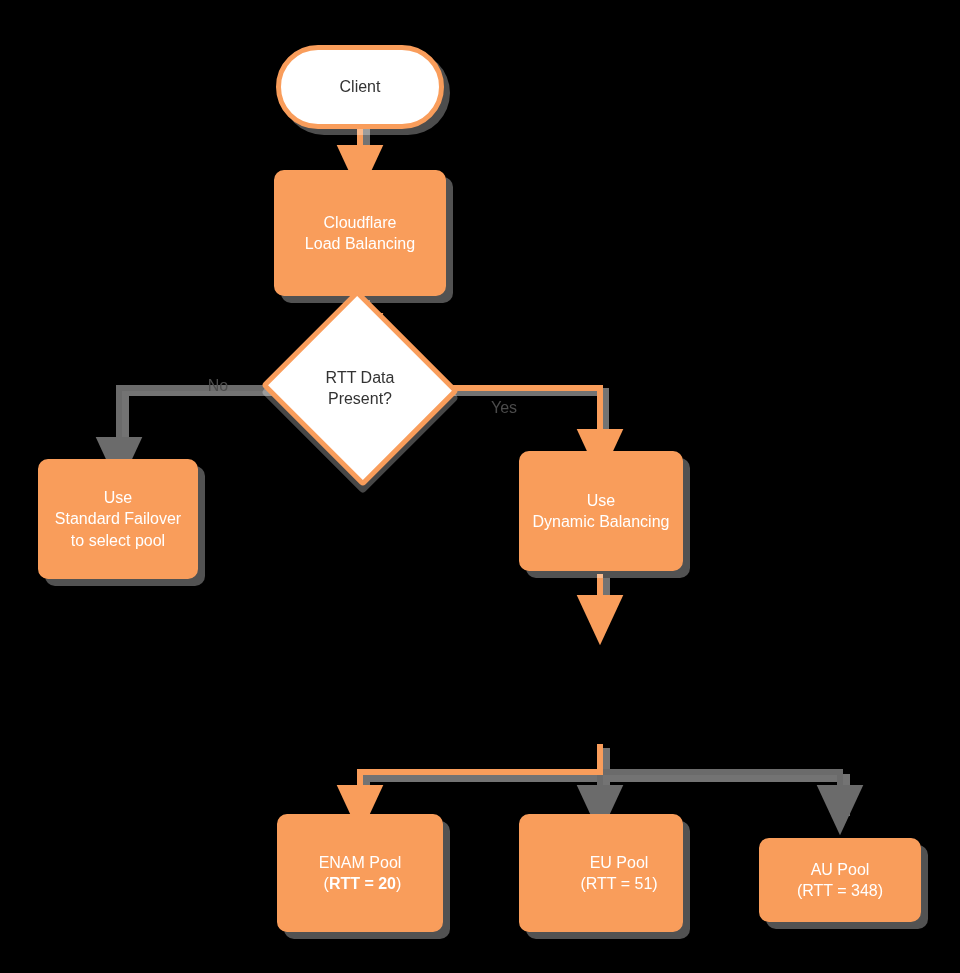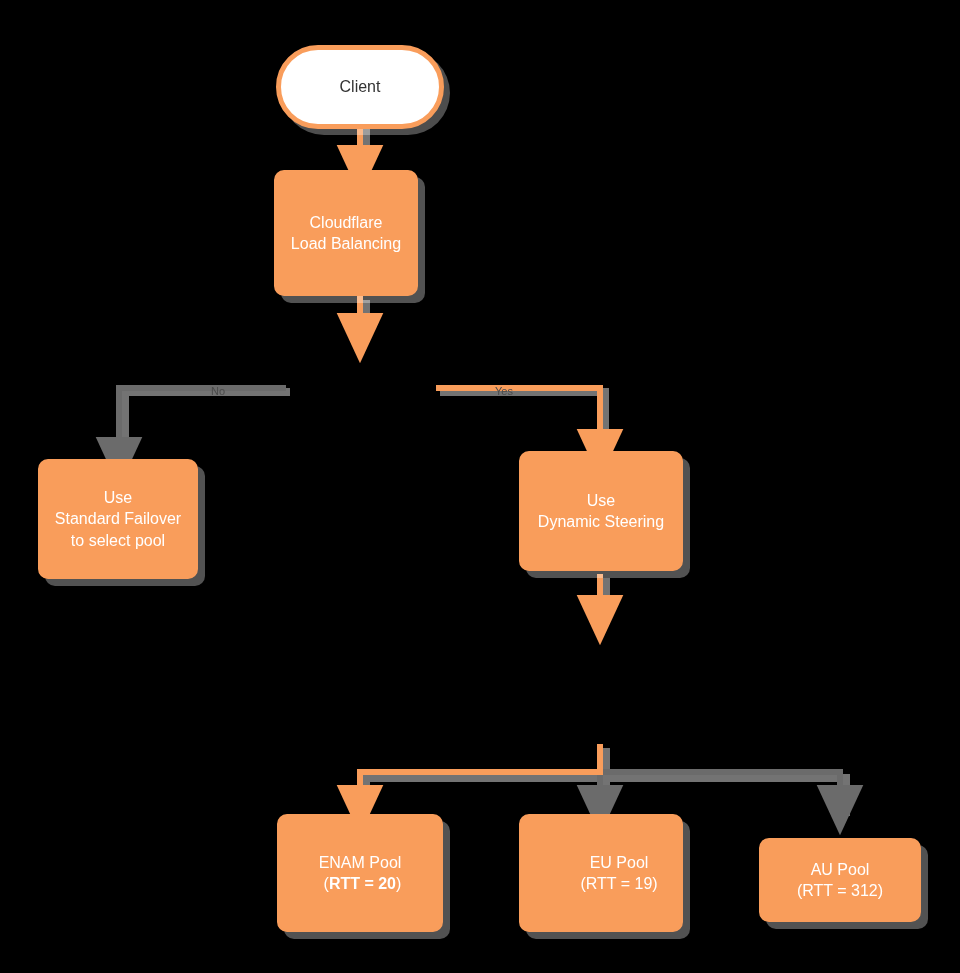--- a/index.html
+++ b/index.html
@@ -68,26 +68,25 @@
     z-index: -1;
     box-shadow: 5px 5px 0 0 rgba(255,255,255,0.28);
   }
   .n-decision .dlabel {
     position: relative;
     z-index: 2;
   }
   .bold { font-weight: bold; }
   .edge-label {
     position: absolute;
-    font-size: 11px;
+    font-size: 16px;
     color: #4b4b4b;
     z-index: 4;
     white-space: nowrap;
     text-align: center;
-    margin-top: 8px;
   }
 </style>
 </head>
 <body>
 
 <div id="canvas">
 
   <svg id="edges" viewBox="0 0 960 973" xmlns="http://www.w3.org/2000/svg">
     <defs>
       <marker id="arrowOrange" markerWidth="9" markerHeight="9" refX="4.2" refY="4.5" orient="auto" markerUnits="strokeWidth">
@@ -121,62 +120,69 @@
       <path d="M436,388 L600,388 L600,454" marker-end="url(#arrowOrange)"></path>
       <path d="M600,574 L600,620" marker-end="url(#arrowOrange)"></path>
       <path d="M600,744 L600,772 L360,772 L360,810" marker-end="url(#arrowOrange)"></path>
     </g>
   </svg>
 
   <div class="node n-terminator" style="left:276px; top:36px; width:168px; height:84px;margin-top:9px;">
     <span>Client</span>
   </div>
 
-  <div class="node n-process" style="left:274px; top:170px; width:144px; height:126px;">
+  <div class="node n-process" style="left:274px; top:170px; width:172px; height:126px;">
     <span>
       <span>Cloudflare</span><br>
       <span>Load Balancing</span>
     </span>
   </div>
 
+  <div class="node n-decision" style="left:288px; top:320px; width:144px; height:136px;">
+    <div class="dia"></div>
+    <span class="dlabel">
+      <span>RTT Data</span><br>
+      <span>Present?</span>
+    </span>
+  </div>
 
   <div class="edge-label" style="left:196px; top:377px; width:44px;">No</div>
 
-  <div class="edge-label" style="left:482px; top:377px; width:44px;">Yes</div>
+  <div class="edge-label" style="left:482px; top:399px; width:44px;">Yes</div>
 
   <div class="node n-process" style="left:38px; top:459px; width:160px; height:120px;">
     <span>
       <span>Use</span><br>
       <span>Standard Failover</span><br>
       <span>to select pool</span>
     </span>
   </div>
 
   <div class="node n-process" style="left:519px; top:451px; width:164px; height:120px;">
     <span>
       <span>Use</span><br>
-      <span>Dynamic Steering</span>
+      <span>Dynamic Balancing</span>
     </span>
   </div>
 
 
   <div class="node n-process" style="left:277px; top:814px; width:166px; height:118px;text-align:right;">
     <span>
       <span>ENAM Pool</span><br>
       <span>(</span><span class="bold">RTT = 20</span><span>)</span>
     </span>
   </div>
 
   <div class="node n-process" style="left:519px; top:814px; width:164px; height:118px;padding-left:36px;">
     <span>
       <span>EU Pool</span><br>
-      <span>(RTT = 19)</span>
+      <span>(RTT = 51)</span>
     </span>
   </div>
 
   <div class="node n-process" style="left:759px; top:814px; width:162px; height:84px;margin-top:24px;">
     <span>
       <span>AU Pool</span><br>
-      <span>(RTT = 312)</span>
+      <span>(RTT = 348)</span>
     </span>
   </div>
 
 </div>
 
 </body></html>

